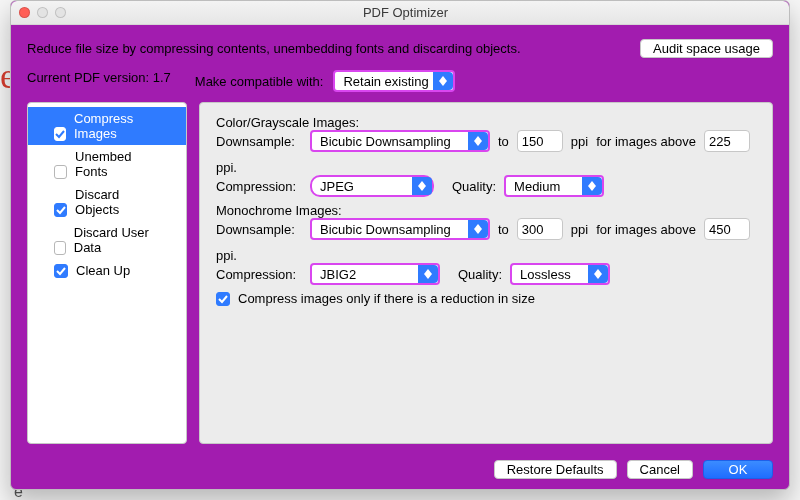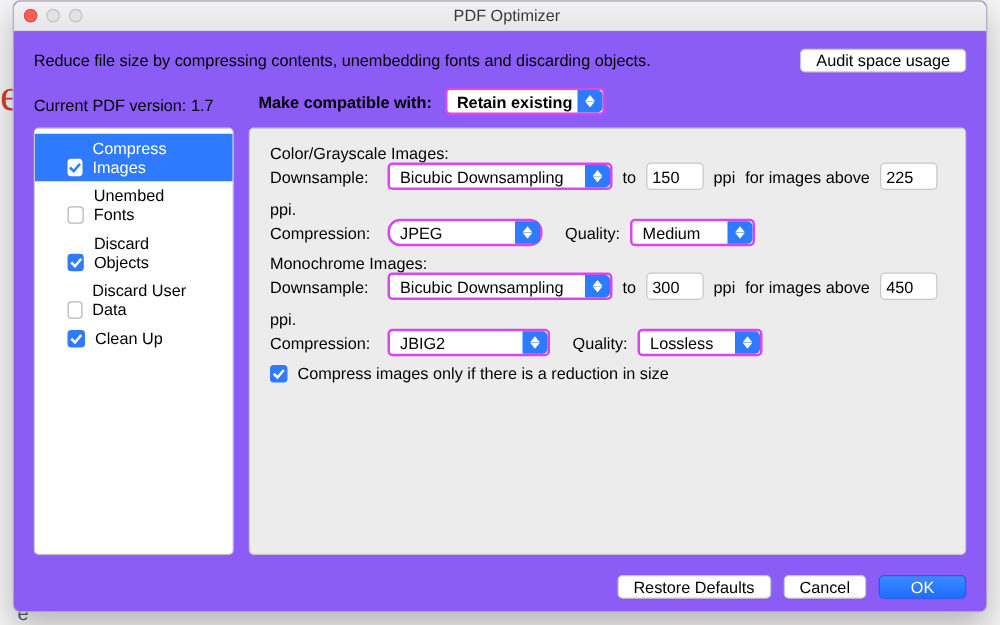--- a/index.html
+++ b/index.html
@@ -1,31 +1,31 @@
 <!DOCTYPE html>
 <html><head>
 <meta charset="utf-8">
 <style>
   * { box-sizing: border-box; font-family: -apple-system, "Helvetica Neue", Arial, sans-serif; }
   body { margin: 0; width: 800px; height: 500px; background: #f6f6f6; color: #000; font-size: 13px; overflow: hidden; position: relative; }
   
   .bg-text { position: absolute; inset: 0; color: #555; font-size: 16px; line-height: 32px; padding: 28px 14px; filter: blur(0.2px); user-select:none; }
   .bg-left-e { position:absolute; left:0; top:55px; font-family: Georgia, serif; font-size:36px; color:#d63d2f; }
-  .sheet { position: absolute; left: 10px; right: 10px; top: 0; bottom: 10px; background: #8b5cf6; border: 1px solid #bdbdbd; border-radius: 6px; box-shadow: 0 12px 26px rgba(0,0,0,0.25); display:flex; flex-direction:column; }
+  .sheet { position: absolute; left: 10px; right: 10px; top: 0; bottom: 10px; background: #a21caf; border: 1px solid #bdbdbd; border-radius: 6px; box-shadow: 0 12px 26px rgba(0,0,0,0.25); display:flex; flex-direction:column; }
   .titlebar { height: 24px; display:flex; align-items:center; padding: 0 8px; border-bottom: 1px solid #d6d6d6; border-radius:6px 6px 0 0; background: linear-gradient(#f3f3f3,#e6e6e6); }
   .traffic { display:flex; gap:7px; }
   .dot { width:11px; height:11px; border-radius:50%; box-shadow: inset 0 0 0 1px rgba(0,0,0,0.15); }
   .dot.red{background:#ff5f57;} .dot.yel{background:#e3e3e3;} .dot.grn{background:#e3e3e3;}
   .titlebar-title { flex:1; text-align:center; font-size:13px; color:#3a3a3a; margin-left:-36px; }
   .body { padding: 14px 16px 10px 16px; display:flex; flex-direction:column; gap:10px; flex:1; }
   .toprow { display:flex; align-items:center; }
   .desc { flex:1; color:#000; font-size:13px; }
   .btn { background:#fff; border:1px solid #c7c7c7; border-radius:4px; padding:1px 12px; font-size:13px; box-shadow: 0 1px 0 rgba(0,0,0,0.04); }
   .btn.primary { background: linear-gradient(#3b8cff,#1f6dff); color:#fff; border-color:#1f5fe8; }
-  .row2 { display:flex; align-items:flex-end; gap:18px; margin-top:2px; }
+  .row2 { display:flex; align-items:flex-start; gap:18px; margin-top:2px; }
   .label-strong { font-size:13px; color:#000; }
   .version-val { font-weight:400; }
   .select { position:relative; display:inline-flex; align-items:center; background:#fff; border:2px solid #d946ef; border-radius:4px; height:22px; padding:0 24px 0 8px; font-size:13px; }
   .select .caret { position:absolute; right:0; top:0; bottom:0; width:20px; background:#2f7bff; border-radius:0 4px 4px 0; display:flex; flex-direction:column; align-items:center; justify-content:center; gap:0px; }
   .caret svg { width:8px; height:5px; }
   .midrow { display:flex; gap:12px; flex:1; min-height:0; }
   .sidebar { width:160px; background:#fff; border:1px solid #c7c7c7; border-radius:4px; padding:4px 0; }
   .side-item { display:flex; align-items:flex-end; gap:8px; padding:4px 26px; font-size:13px; }
   .side-item.sel { background:#2f7bff; color:#fff; }
   .chk { width:14px; height:14px; border-radius:3px; border:1px solid #b7b7b7; background:#fff; display:inline-flex; align-items:center; justify-content:center; }
@@ -65,21 +65,21 @@
     <div class="toprow">
       <div class="desc">Reduce file size by compressing contents, unembedding fonts and discarding objects.</div>
       <button class="btn">Audit space usage</button>
     </div>
 
     <div class="row2">
       <div>
         <span class="label-strong">Current PDF version:</span>
         <span class="version-val">1.7</span>
       </div>
-      <div style="display:flex; align-items:center; gap:10px; margin-left:18px;font-weight:bold;">
+      <div style="display:flex; align-items:center; gap:10px; margin-left:6px;">
         <span class="label-strong">Make compatible with:</span>
         <div class="select">
           <span>Retain existing</span>
           <span class="caret">
             <svg viewBox="0 0 8 5">
                 <path d="M0 5 L4 0 L8 5" fill="#fff"></path>
               </svg>
             <svg viewBox="0 0 8 5">
                 <path d="M0 0 L4 5 L8 0" fill="#fff"></path>
               </svg>

